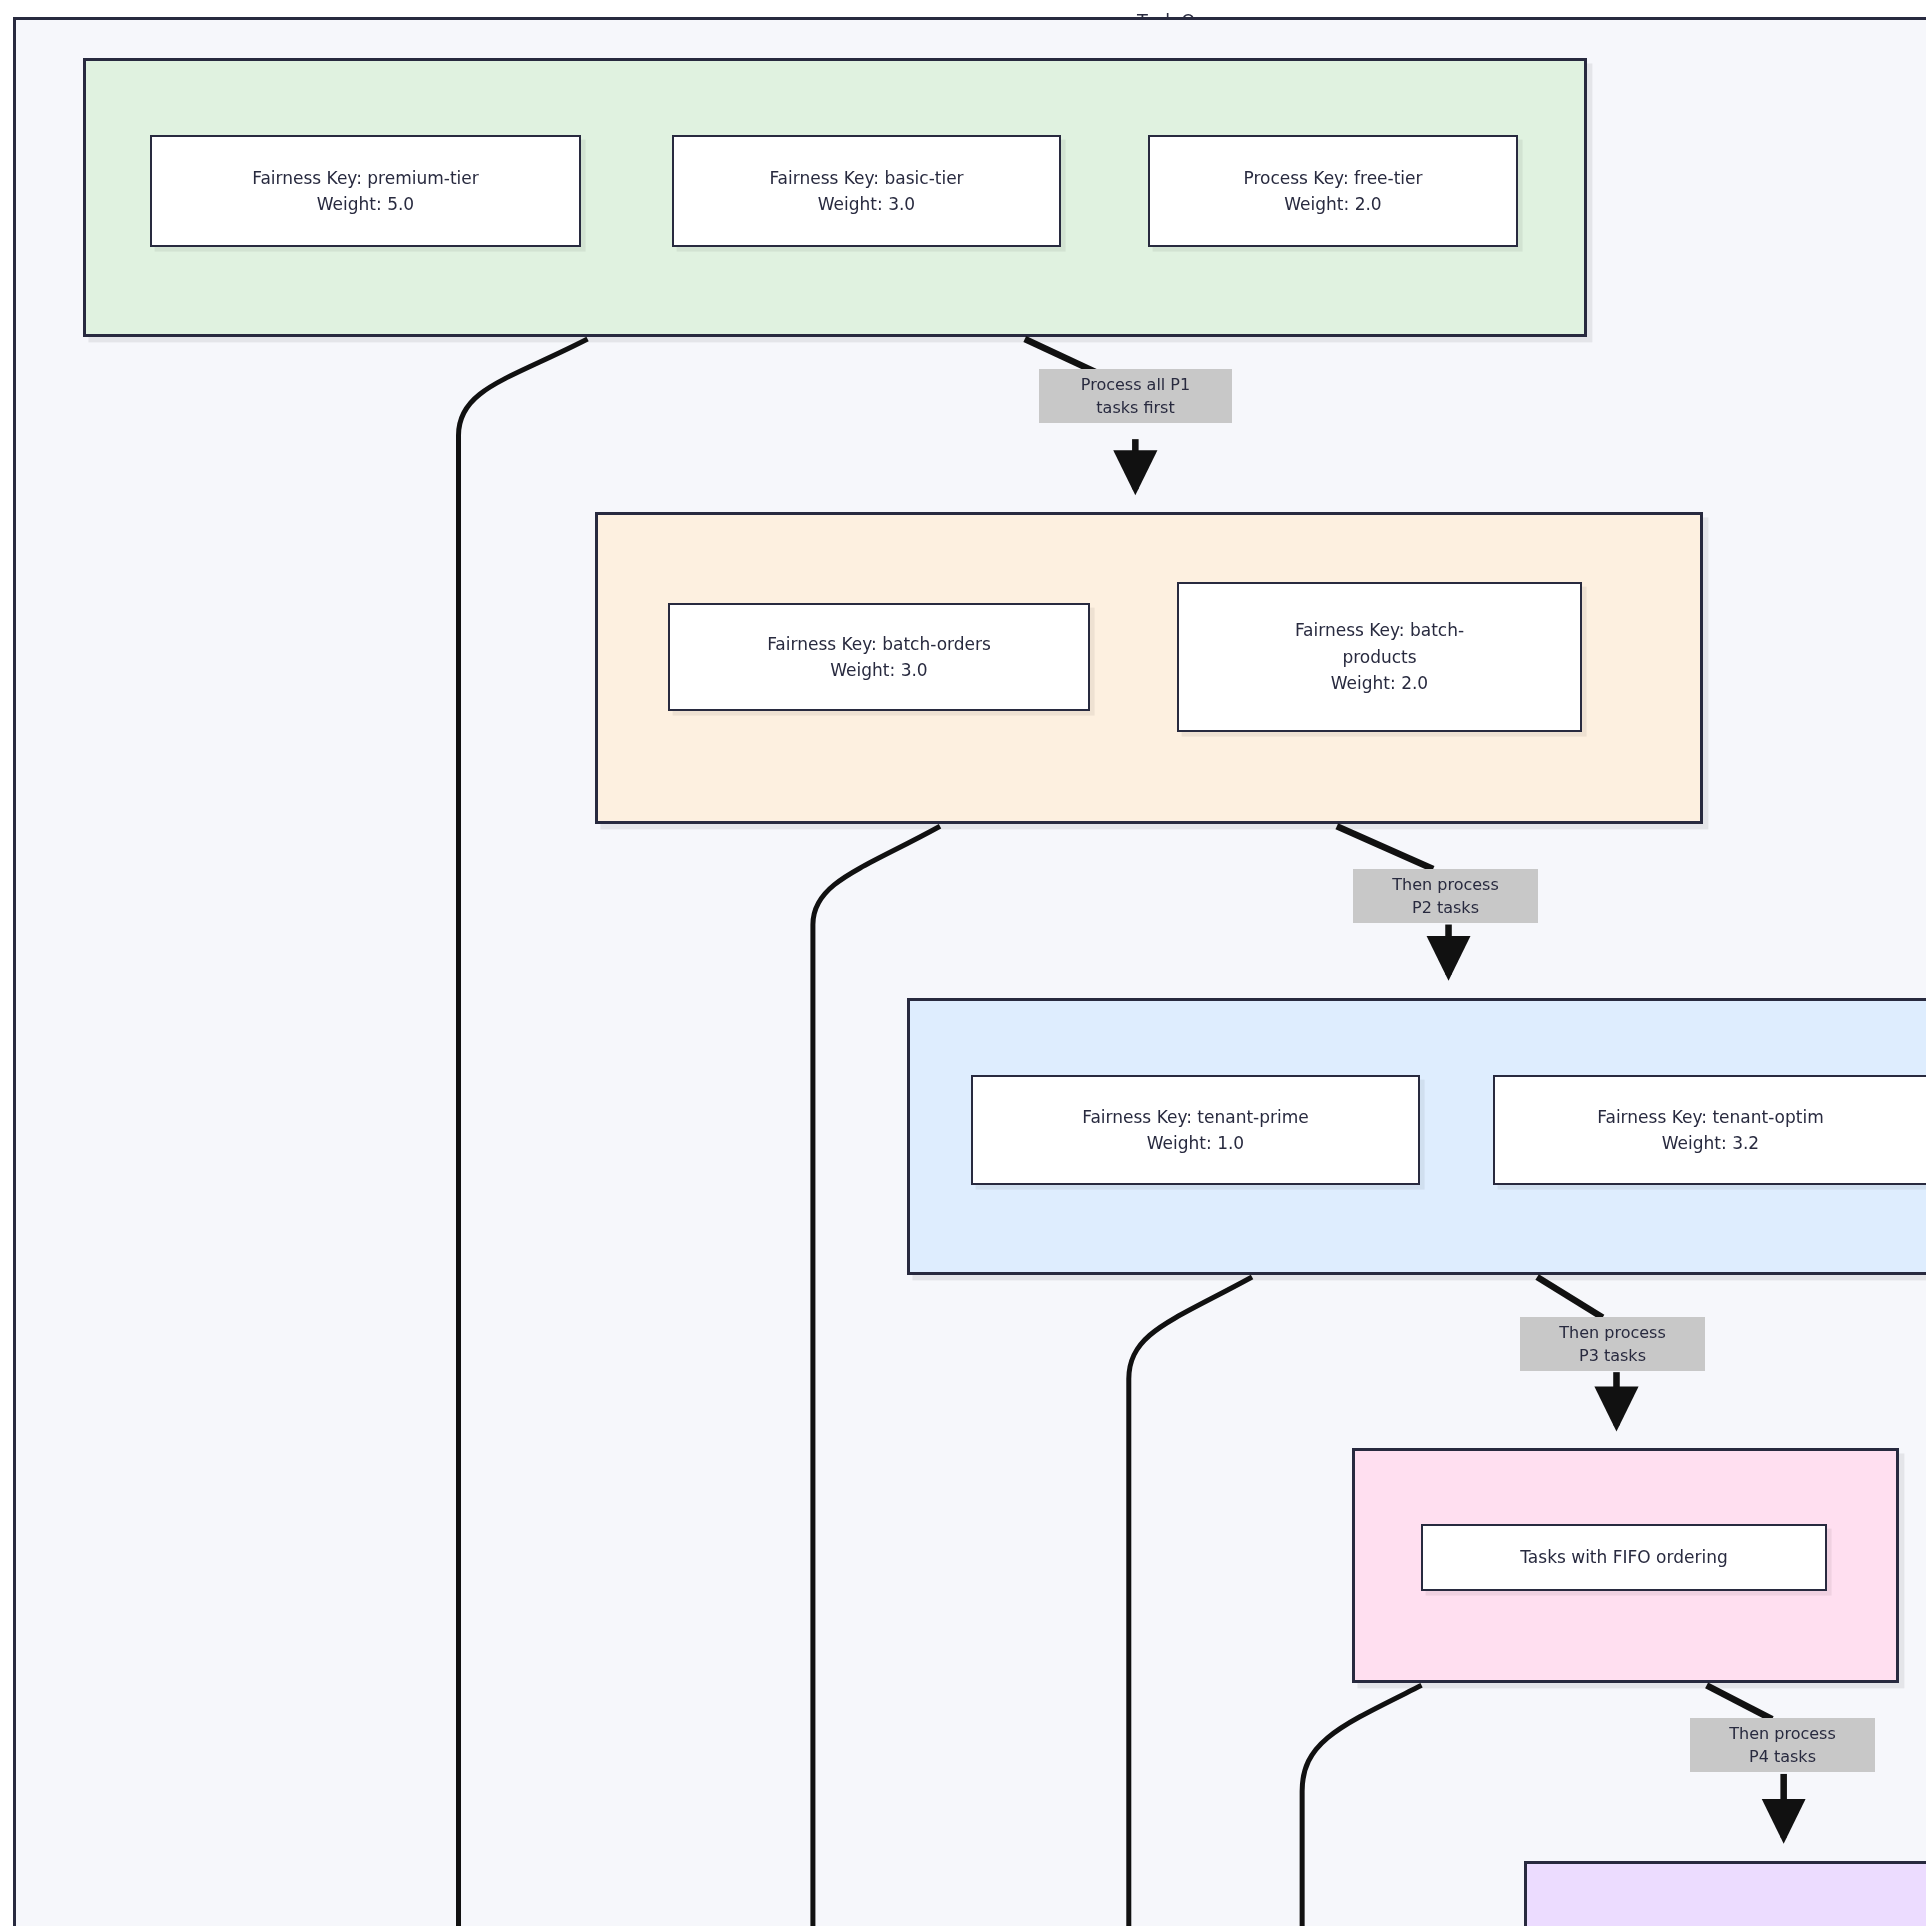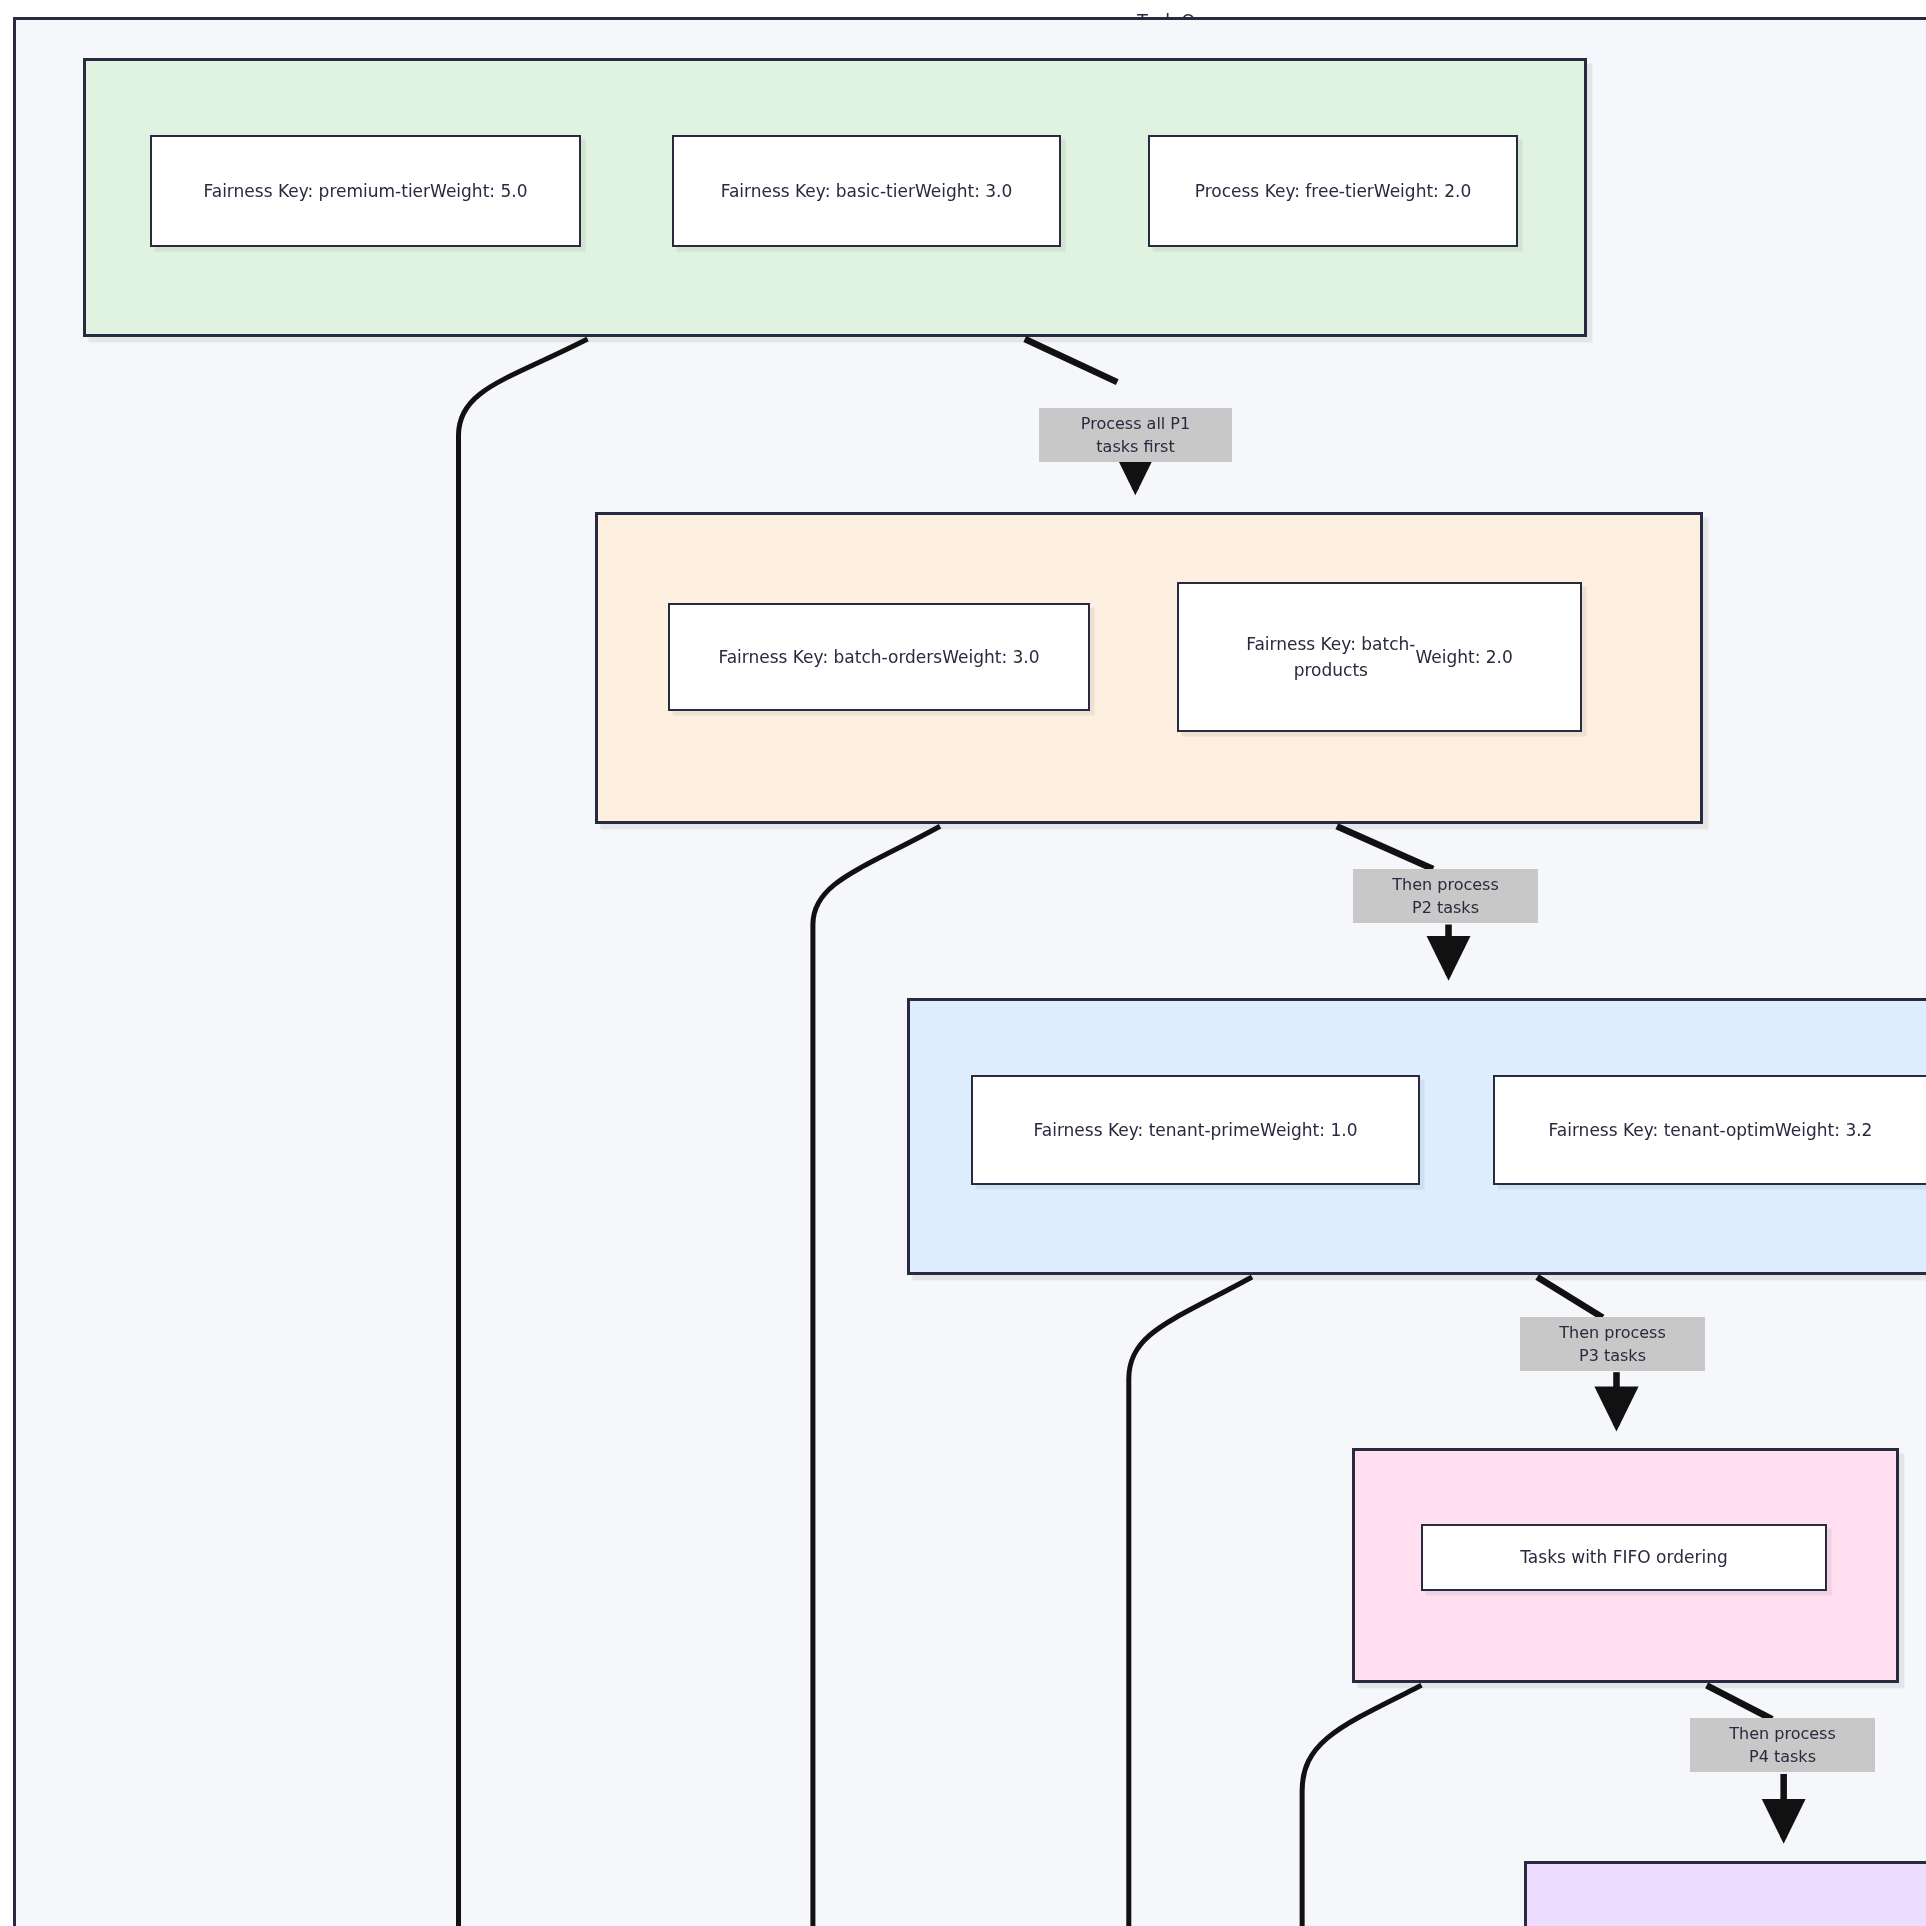--- a/index.html
+++ b/index.html
@@ -24,21 +24,21 @@
   .level-title{font-size:17.7px;}
   #lvl1{left:83px;top:58px;width:1504px;height:279px;background:#e0f2e0;}
   #lvl2{left:595px;top:512px;width:1108px;height:312px;background:#fdf0e0;}
   #lvl3{left:907px;top:998px;width:1096px;height:277px;background:#deedfe;}
   #lvl4{left:1352px;top:1448px;width:547px;height:235px;background:#ffdff0;}
   #lvl5{left:1524px;top:1861px;width:545px;height:231px;background:#ecdcff;}
 
   
   .leaf{position:absolute;box-sizing:border-box;background:#ffffff;
         border:2.7px solid #282a3f;box-shadow:4.6px 4.6px 0 0 rgba(0,0,0,0.06);
-        display:flex;flex-direction:row;align-items:center;justify-content:center;
+        display:flex;flex-direction:column;align-items:center;justify-content:center;
         color:#282a3f;font-size:17px;line-height:1.55;text-align:center;z-index:3;}
   .leaf span{display:block;white-space:pre-line;}
 
   
   .elabel{position:absolute;background:#c8c8c8;color:#282a3f;font-size:16px;
           line-height:1.45;text-align:center;padding:3.1px 4.6px;box-sizing:border-box;
           display:flex;flex-direction:column;align-items:center;justify-content:center;
           white-space:pre-line;z-index:7;}
 </style>
 </head>
@@ -93,21 +93,21 @@
   <div class="box level" id="lvl4"></div>
   <div class="boxlabel level-title" style="top:1464px;left:1352px;width:547px;">Priority Level 4</div>
 
   <div class="leaf" style="left:1421px;top:1524px;width:406px;height:67px;">
     <span>Tasks with FIFO ordering</span>
   </div>
 
   <div class="box level" id="lvl5"></div>
   <div class="boxlabel level-title" style="top:1875px;left:1524px;width:545px;">Priority Level 5 (Lowest)</div>
 
-  <div class="elabel" style="left:1039px;top:408px;width:193px;height:54px;">Process all P1
+  <div class="elabel" style="left:1039px;top:369px;width:193px;height:54px;">Process all P1
 tasks first</div>
   <div class="elabel" style="left:1353px;top:869px;width:185px;height:54px;">Then process
 P2 tasks</div>
   <div class="elabel" style="left:1520px;top:1317px;width:185px;height:54px;">Then process
 P3 tasks</div>
   <div class="elabel" style="left:1690px;top:1718px;width:185px;height:54px;">Then process
 P4 tasks</div>
 
   <svg id="edges" viewBox="0 0 6170 6225">
     <defs>

